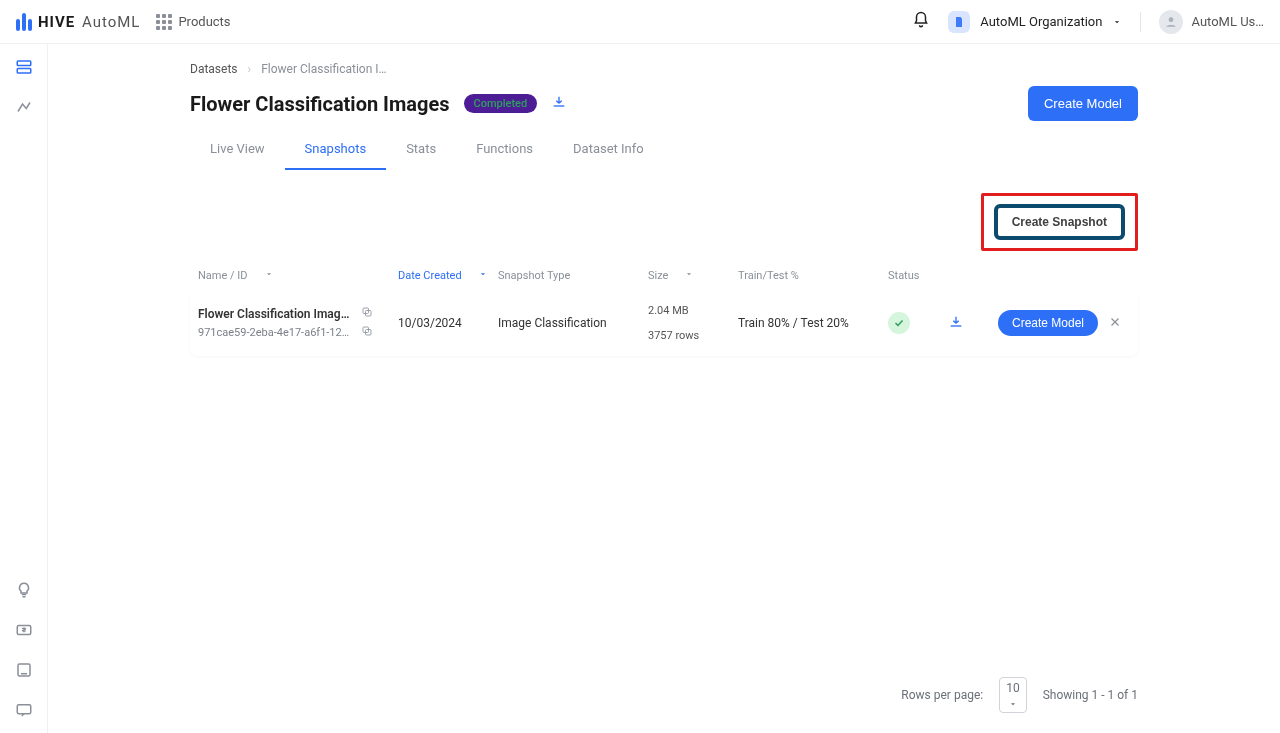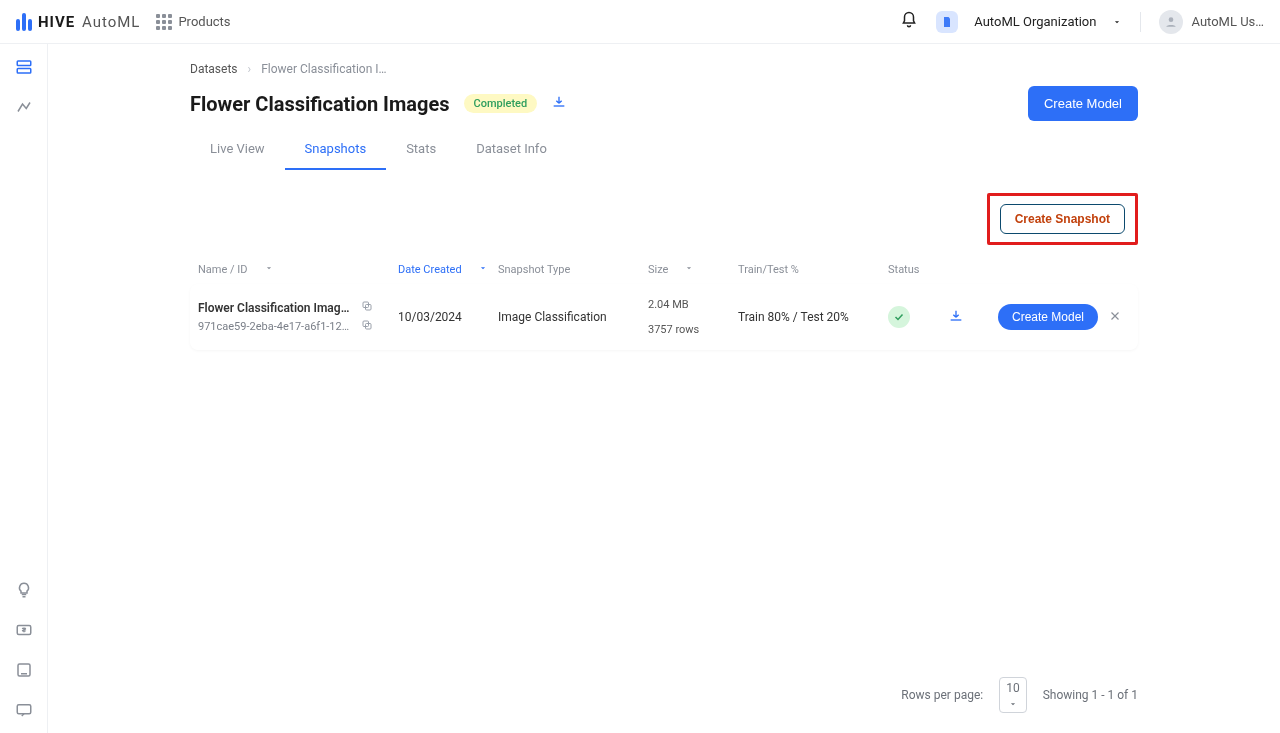--- a/index.html
+++ b/index.html
@@ -32,21 +32,21 @@
     gap: 2px;
   }
   .dots-grid span { width: 4px; height: 4px; background: #8a8f98; border-radius: 1px; }
   .topbar-right { display: flex; align-items: center; gap: 18px; }
   .bell-icon { width: 18px; height: 18px; color: #222; }
   .org-badge {
     width: 22px; height: 22px; border-radius: 6px; background: #d9e5ff;
     display: flex; align-items: center; justify-content: center; color: #2d6ff7;
   }
   .org-badge svg { width: 12px; height: 12px; }
-  .org-select { display: flex; align-items: center; gap: 16px; color: #222; font-size: 13px; cursor: pointer; }
+  .org-select { display: flex; align-items: center; gap: 10px; color: #222; font-size: 13px; cursor: pointer; }
   .caret { width: 10px; height: 10px; }
   .avatar { width: 24px; height: 24px; border-radius: 50%; background: #e4e7ec; display:flex;align-items:center;justify-content:center;}
   .avatar svg { width:14px;height:14px;color:#aab0ba;}
   .vdiv { width: 1px; height: 20px; background: #e4e7ec; }
 
   .shell { display: flex; height: calc(733px - 44px); }
   .sidebar {
     width: 48px; border-right: 1px solid #eef0f3;
     display: flex; flex-direction: column; justify-content: space-between;
     align-items: center; padding: 14px 0;
@@ -59,32 +59,32 @@
   .inner { width: 948px; margin: 0 auto; }
 
   .breadcrumb { display: flex; align-items: center; gap: 10px; color: #8a8f98; font-size: 12px; margin-bottom: 10px;}
   .breadcrumb a { color: #555; text-decoration: none; }
   .breadcrumb .sep { color: #c0c4cc; }
 
   .title-row { display: flex; align-items: center; justify-content: space-between; margin-bottom: 6px;}
   .title-left { display:flex; align-items:center; gap: 14px;}
   .page-title { font-size: 20px; font-weight: 700; color: #1a1a1a; }
   .status-pill {
-    background: #fef9c3; color: #2f9e5e; padding: 3px 10px; border-radius: 12px; font-size: 11px; font-weight: 500;
+    background: #4c1d95; color: #2f9e5e; padding: 3px 10px; border-radius: 12px; font-size: 11px; font-weight: 500;
   }
   .dl-icon { width: 16px; height: 16px; color: #2d6ff7; cursor:pointer;}
 
   .primary-btn {
     background: #2d6ff7; color: #fff; border: none; border-radius: 6px;
     padding: 10px 16px; font-size: 13px; font-weight: 500; cursor: pointer;
   }
   .primary-btn.small { padding: 6px 14px; border-radius: 14px; font-size: 12px;}
 
   .outline-btn {
-    background: #fff; color: #c2410c; border: 1px solid #0c4a6e; border-radius: 6px;
+    background: #fff; color: #404040; border: 4px solid #0c4a6e; border-radius: 6px;
     padding: 7px 14px; font-size: 12px; font-weight: 600; cursor: pointer;
   }
 
   .tabs { display:flex; gap: 0; border-bottom: 1px solid transparent; margin-top: 8px;}
   .tab {
     padding: 12px 20px; font-size: 13px; color: #8a8f98; cursor: pointer; border-bottom: 2px solid transparent;
   }
   .tab.active { color: #2d6ff7; border-bottom-color: #2d6ff7; font-weight: 400;}
 
   .actions-row { display:flex; justify-content:flex-end; margin: 22px 0 10px 0;}
@@ -250,20 +250,21 @@
                 </svg>
           </span>
         </div>
         <button class="primary-btn">Create Model</button>
       </div>
 
       <div class="tabs">
         <div class="tab">Live View</div>
         <div class="tab active">Snapshots</div>
         <div class="tab">Stats</div>
+        <div class="tab">Functions</div>
         <div class="tab">Dataset Info</div>
       </div>
 
       <div class="actions-row">
         <span class="highlight-box">
           <button class="outline-btn">Create Snapshot</button>
         </span>
       </div>
 
       <div class="table">

